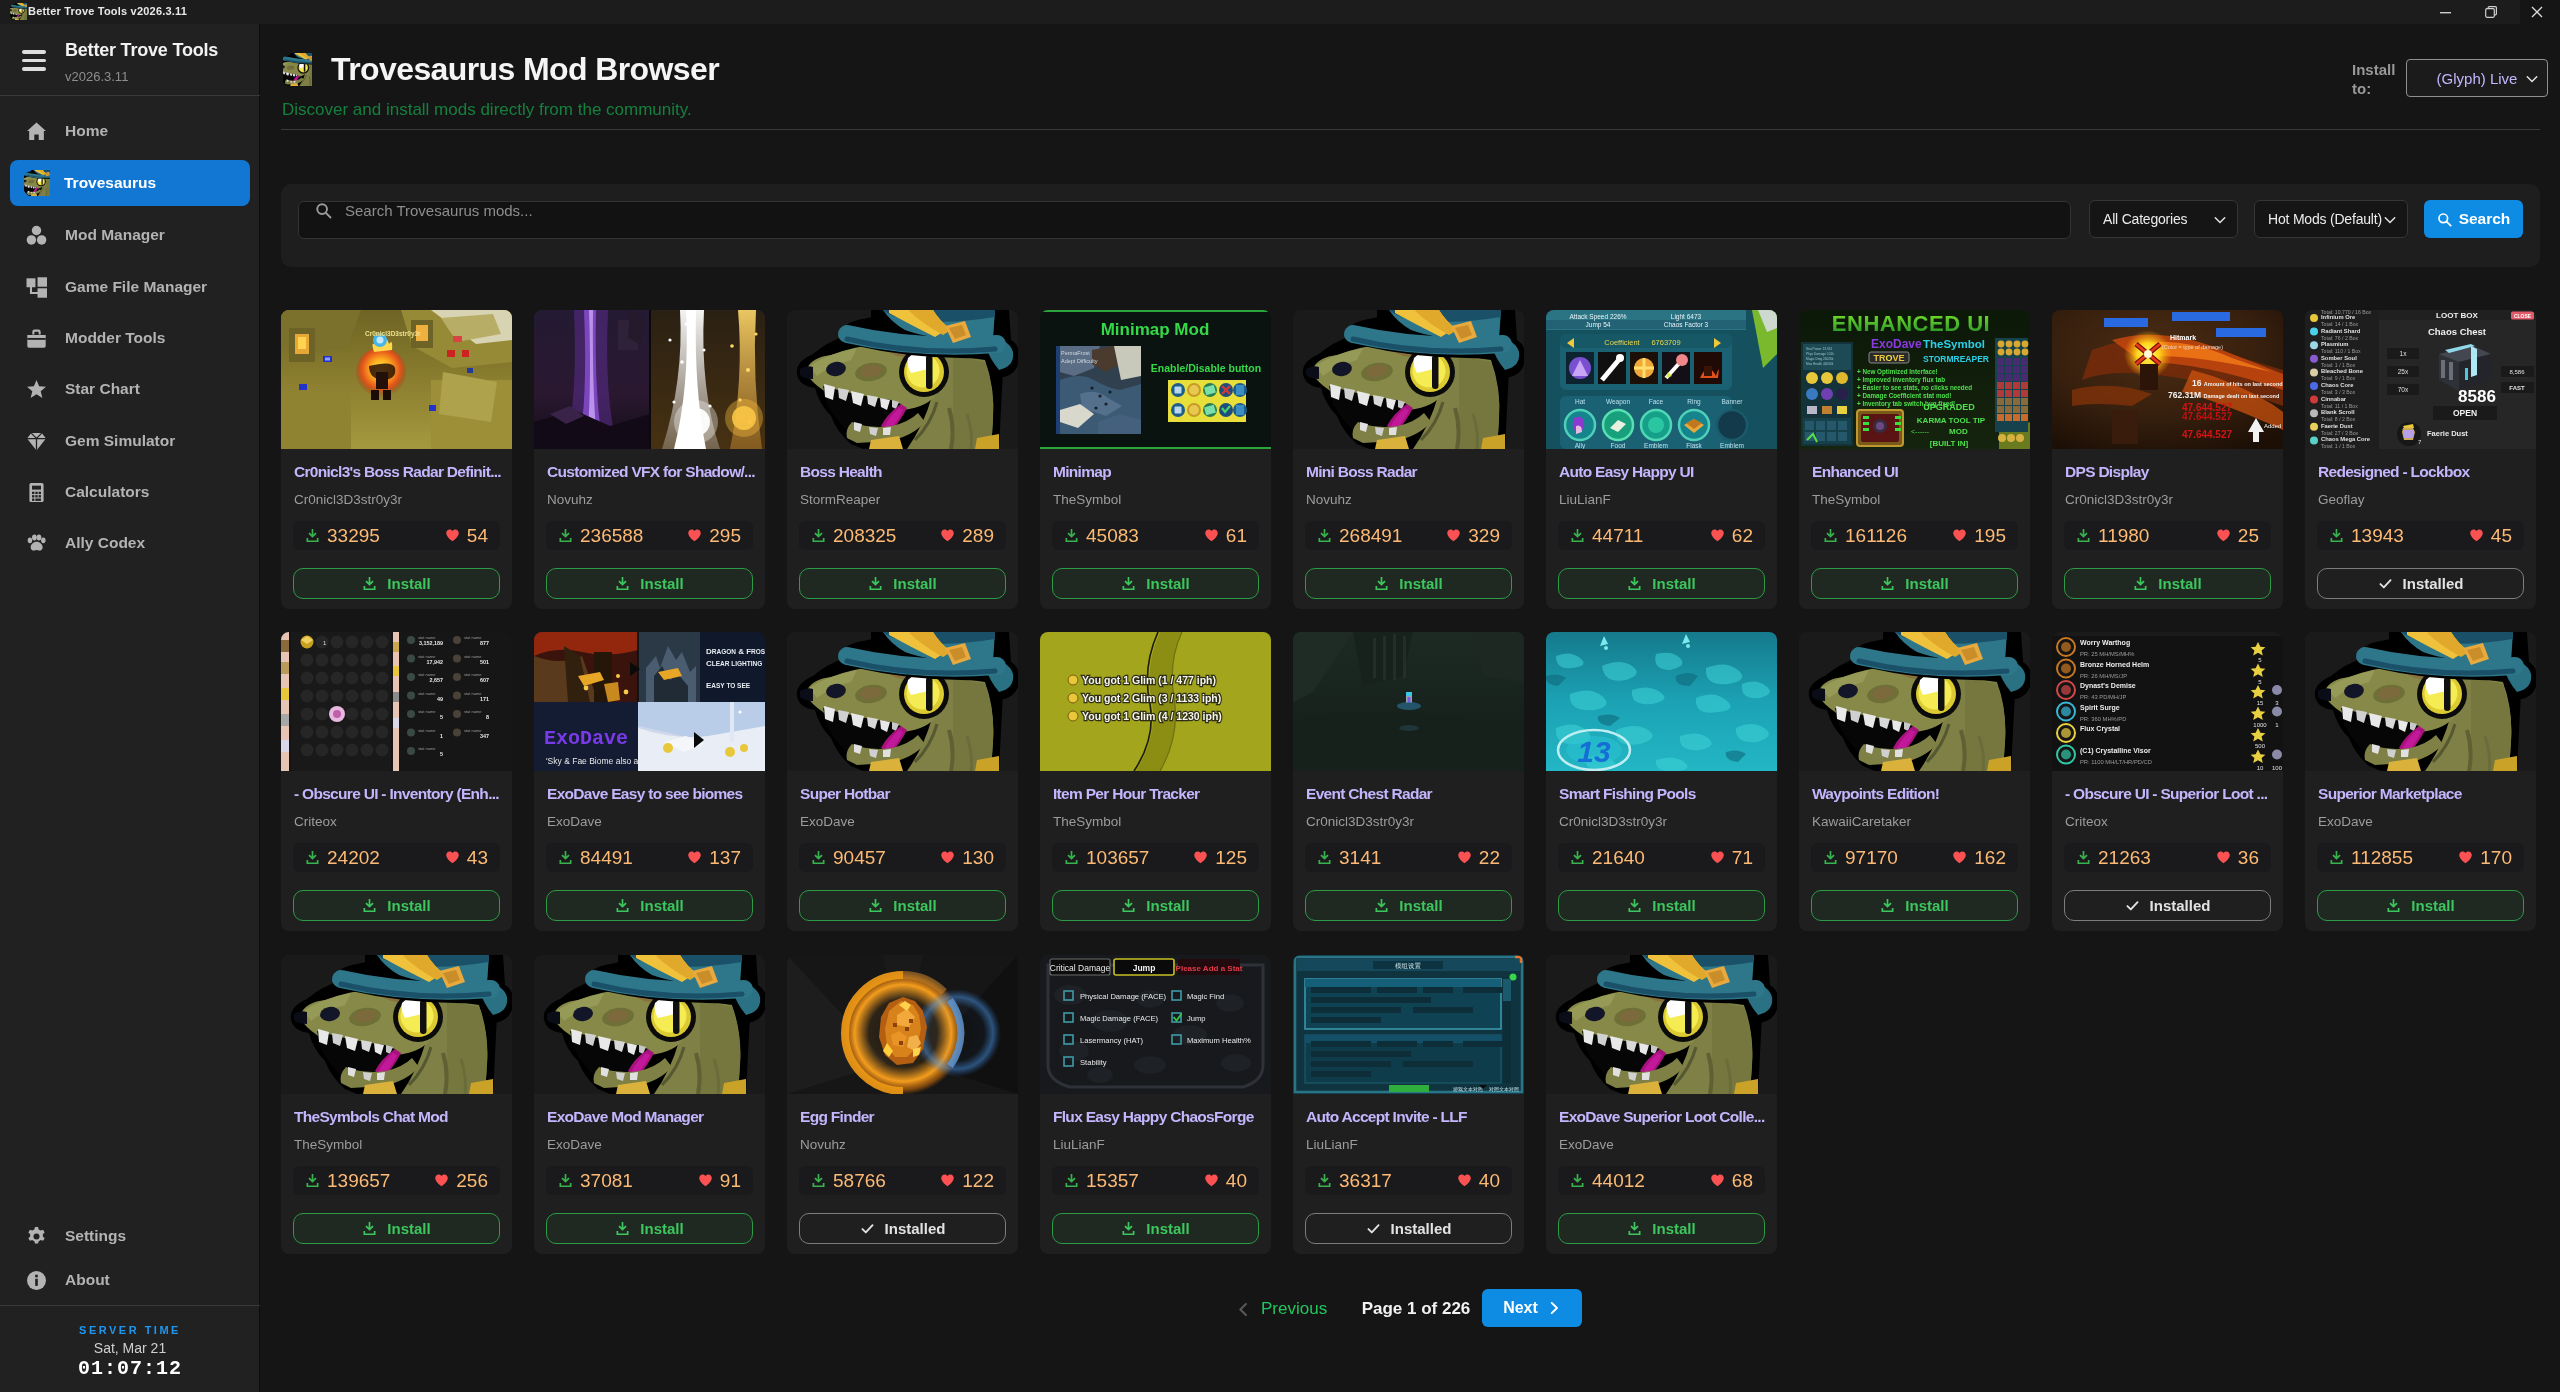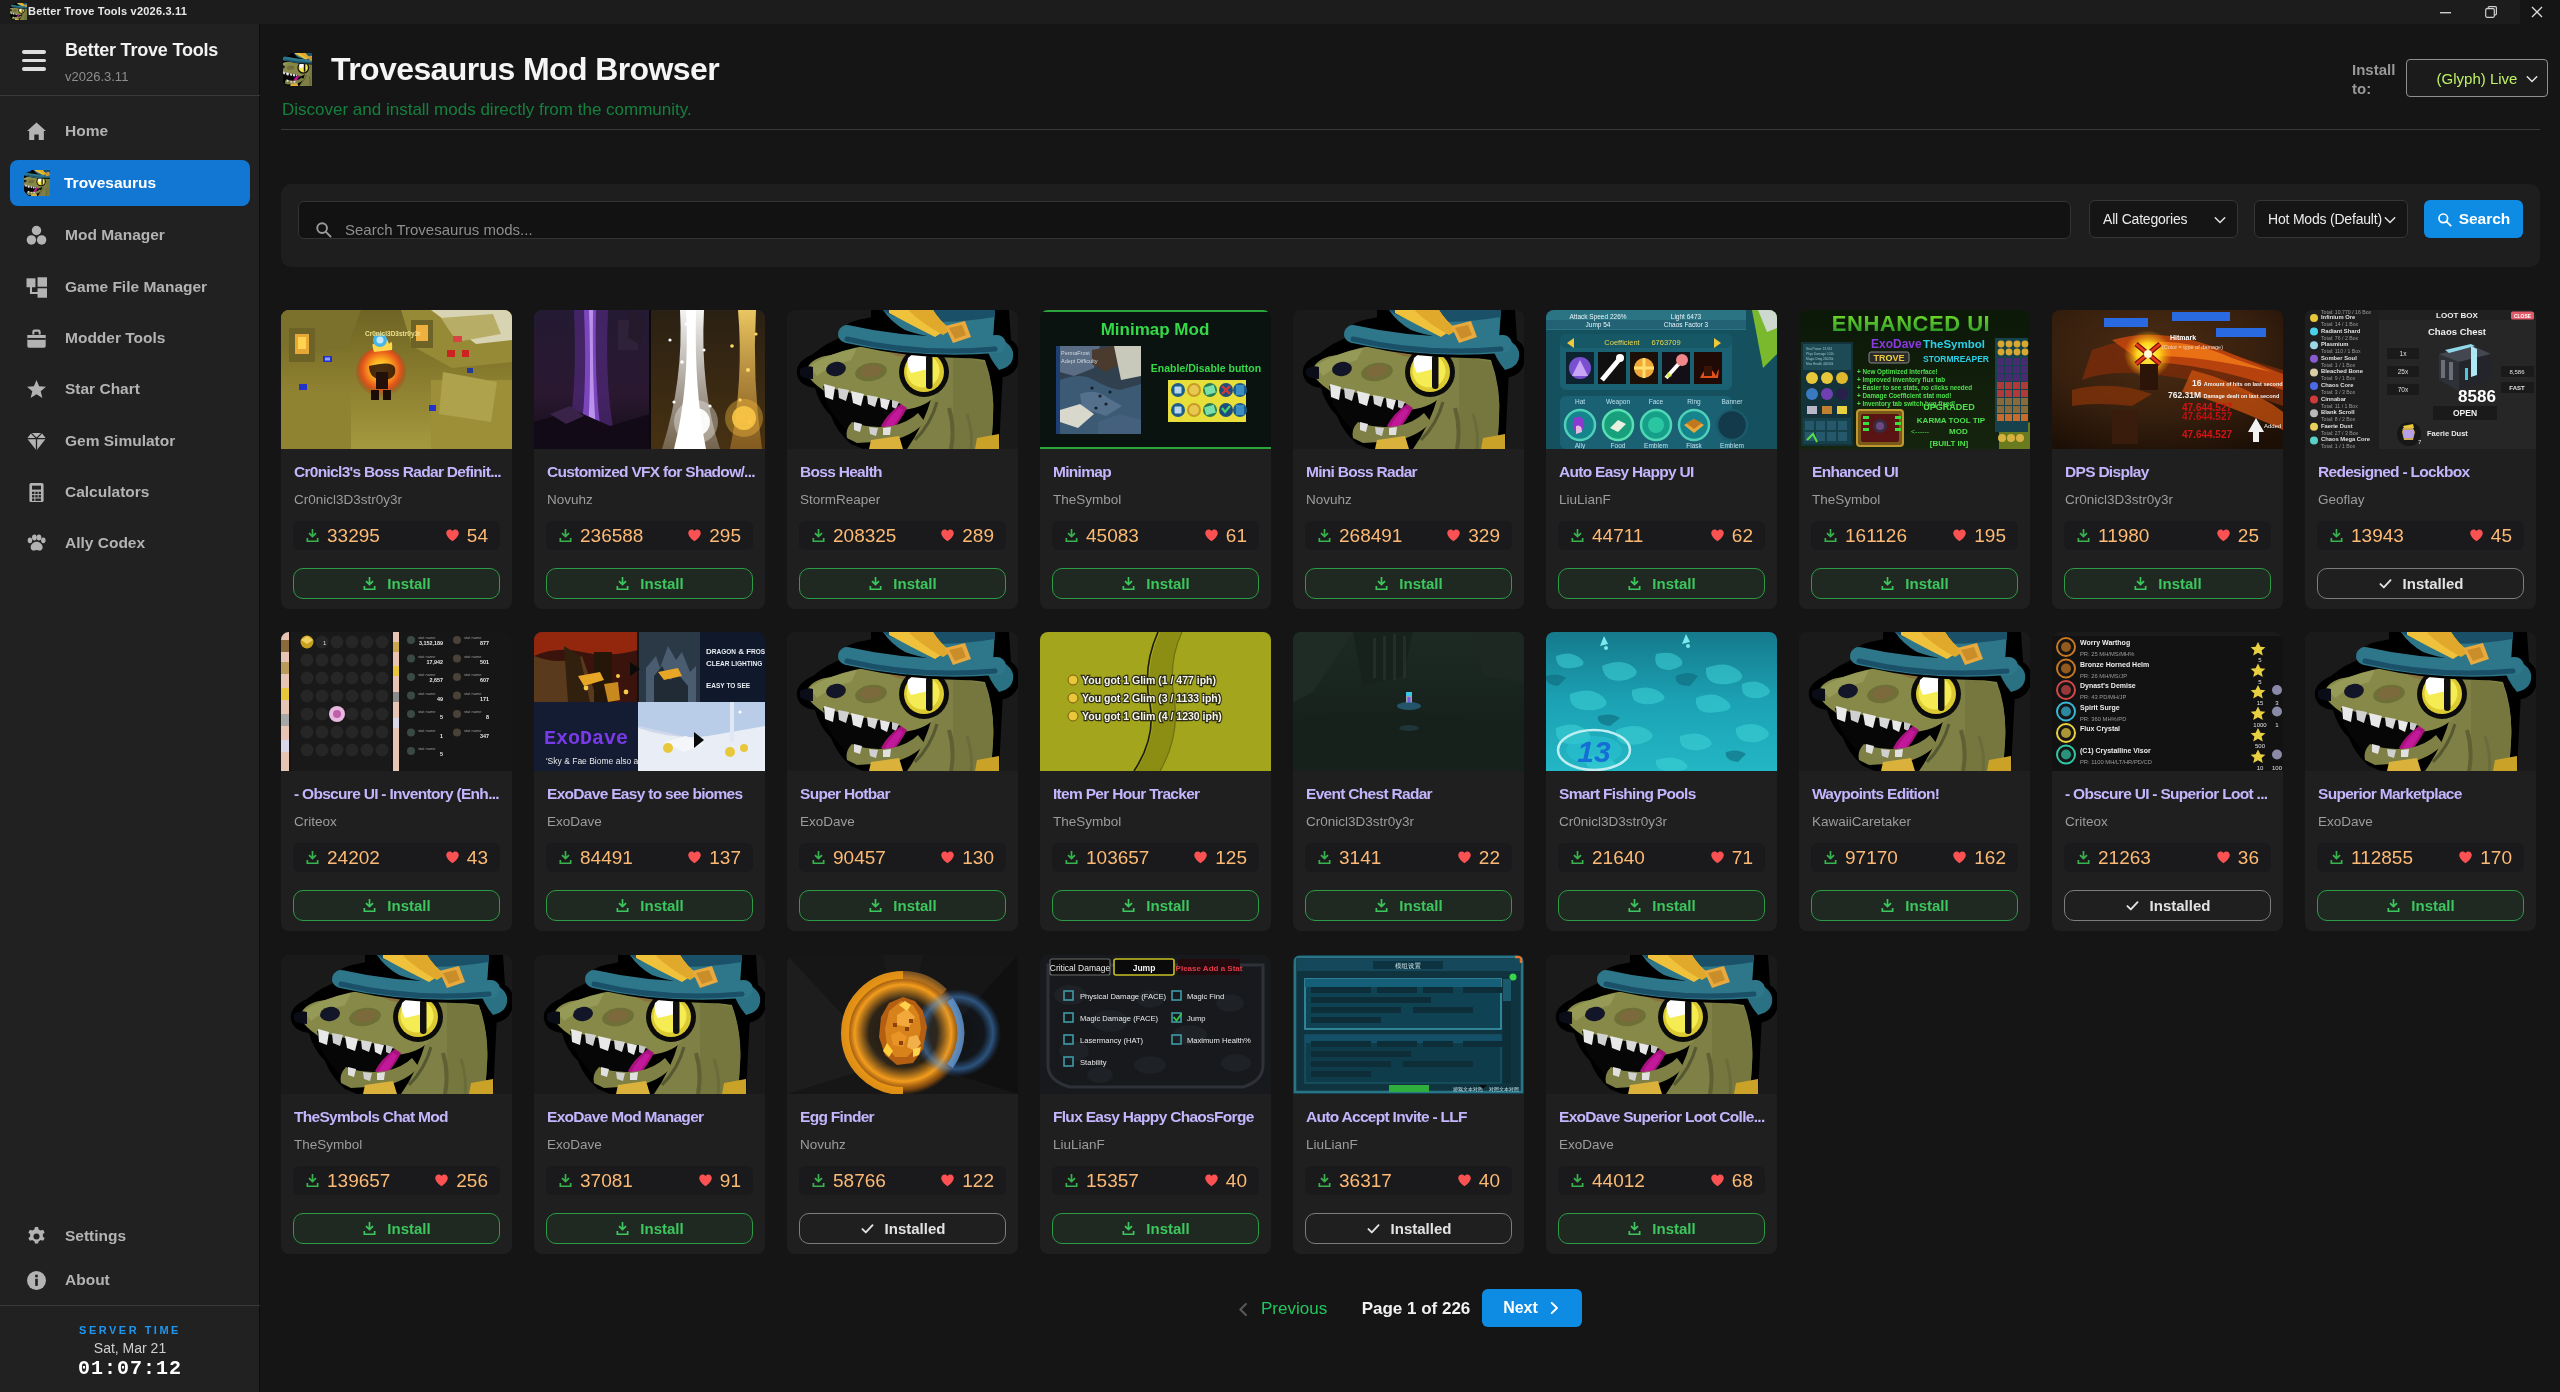--- a/index.html
+++ b/index.html
@@ -21,26 +21,26 @@
 .nav.sel{background:#1277d3;color:#fff}
 .nav.sel svg{width:26px;height:26px;margin:0 14px 0 14px}
 #srvlabel{position:absolute;left:0;top:1300px;width:260px;text-align:center;font-size:11px;font-weight:700;letter-spacing:2.5px;color:#1e97f0}
 #srvdate{position:absolute;left:0;top:1316px;width:260px;text-align:center;font-size:14px;color:#cfcfcf}
 #srvtime{position:absolute;left:0;top:1333px;width:260px;text-align:center;font-size:20px;font-weight:700;color:#fff;font-family:"Liberation Mono",monospace;letter-spacing:1px}
 
 #h1{position:absolute;left:331px;top:51px;font-size:32px;font-weight:700;color:#f5f5f5;letter-spacing:-0.6px}
 #hicon{position:absolute;left:283px;top:53px;width:29px;height:33px}
 #subtitle{position:absolute;left:282px;top:100px;font-size:17px;color:#15803d}
 #instlabel{position:absolute;left:2352px;top:60px;width:46px;text-align:left;font-size:15px;font-weight:700;color:#989898;line-height:19px}
-#instsel{position:absolute;left:2406px;top:59px;width:142px;height:38px;background:#1b1b1b;border:1px solid #8f8f8f;border-radius:4px;color:#bef264;font-size:15px;display:flex;align-items:center;justify-content:center}
+#instsel{position:absolute;left:2406px;top:59px;width:142px;height:38px;background:#1b1b1b;border:1px solid #8f8f8f;border-radius:4px;color:#c4b5fd;font-size:15px;display:flex;align-items:center;justify-content:center}
 #instsel svg{position:absolute;right:8px;top:12px}
 #hdrdiv{position:absolute;left:281px;top:129px;width:2259px;height:1px;background:#3a3a3a}
 
 #spanel{position:absolute;left:281px;top:184px;width:2259px;height:83px;background:#1e1e1e;border-radius:10px}
-#sinput{position:absolute;left:298px;top:201px;width:1773px;height:38px;background:#121212;border:1px solid #323232;border-radius:6px;color:#8e8e8e;font-size:15px;display:flex;align-items:flex-end}
+#sinput{position:absolute;left:298px;top:201px;width:1773px;height:38px;background:#121212;border:1px solid #323232;border-radius:6px;color:#8e8e8e;font-size:15px;display:flex;align-items:flex-start}
 #sinput svg{margin:0 13px 0 16px}
 .fsel{position:absolute;top:200px;height:38px;background:#151515;border:1px solid #363636;border-radius:6px;color:#ececec;font-size:14px;display:flex;align-items:center;padding-left:13px;letter-spacing:-0.2px}
 .fsel svg{position:absolute;right:10px;top:12px}
 #sbtn{position:absolute;left:2424px;top:200px;width:99px;height:38px;background:#0e8ce4;border-radius:6px;color:#fff;font-size:15.5px;font-weight:700;display:flex;align-items:center;justify-content:center;gap:7px}
 
 .card{position:absolute;width:231px;height:299px;background:#1f1f1f;border-radius:8px}
 .thumb{position:absolute;left:0;top:0;width:231px;height:139px;border-radius:8px 8px 0 0;overflow:hidden;background:#191919}
 .ctitle{position:absolute;left:13px;top:153px;width:208px;font-size:15.5px;font-weight:700;color:#c4b5fd;white-space:nowrap;overflow:hidden;letter-spacing:-0.7px}
 .cauthor{position:absolute;left:13px;top:182px;width:205px;font-size:13.5px;color:#9c9c9c;white-space:nowrap;overflow:hidden}
 .cstats{position:absolute;left:12px;top:211px;width:207px;height:29px;background:#1a1a1c;border-radius:6px;display:flex;align-items:center;color:#fdba74;font-size:19px}

